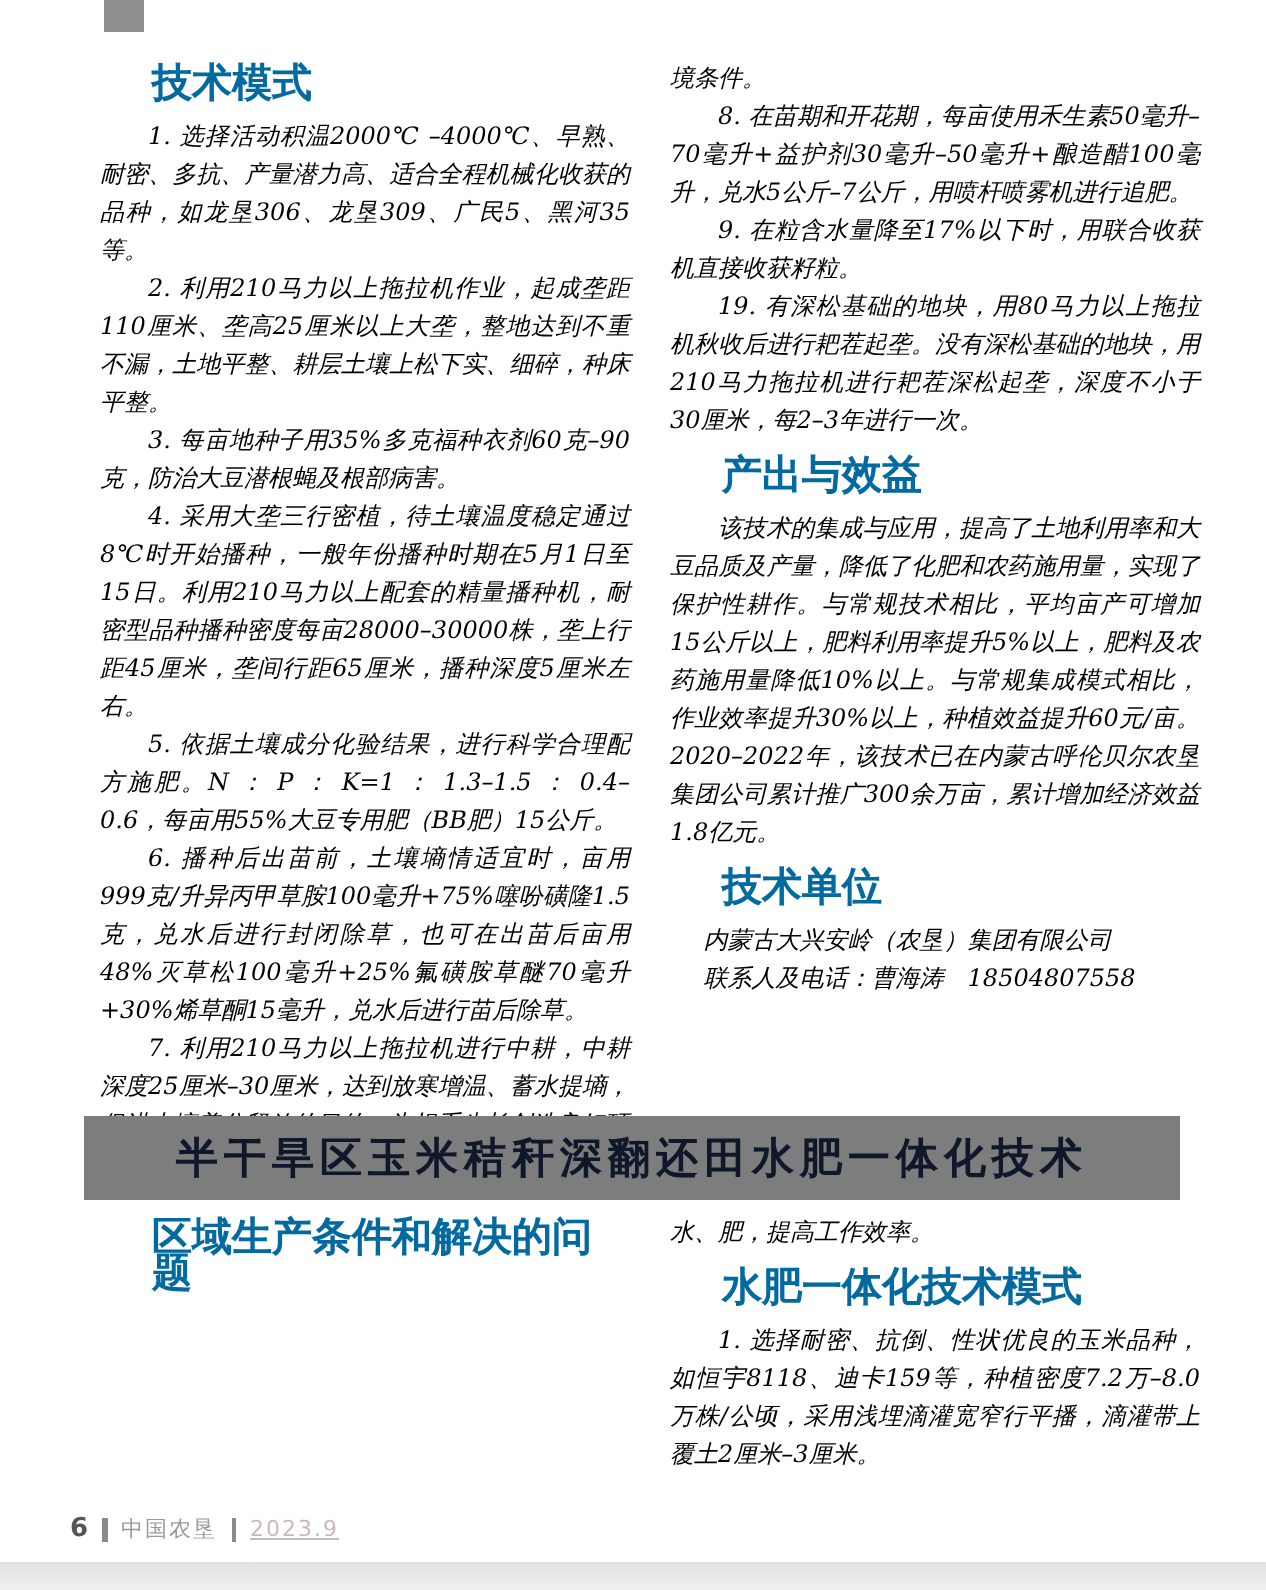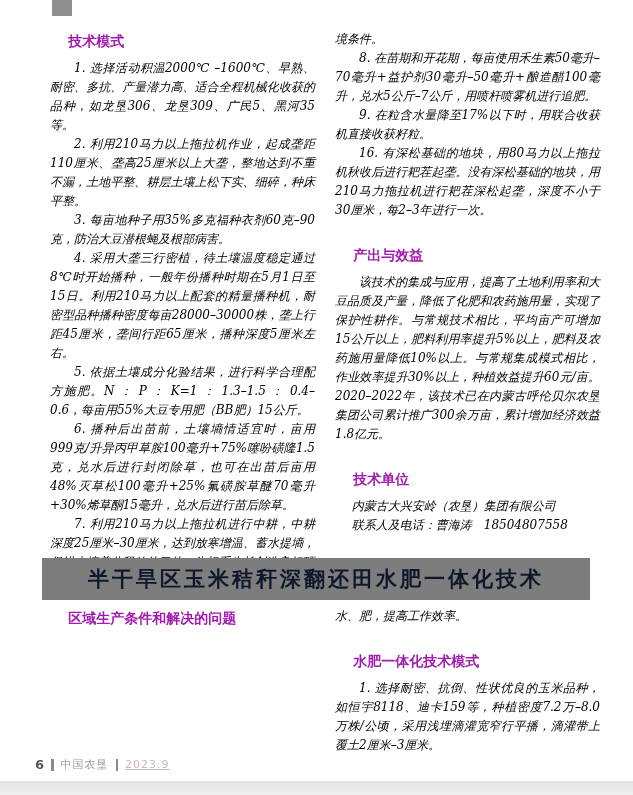--- a/index.html
+++ b/index.html
@@ -34,27 +34,27 @@
     font-size: 12px;
     line-height: 19px;
     text-align: justify;
     text-indent: 2em;
     color: #000000;
     font-style: italic;
   }
   .col p.cont { text-indent: 0; }
   .heading {
     font-family: "DejaVu Sans", sans-serif;
-    font-size: 14px;
+    font-size: 20px;
     font-weight: bold;
-    color: #a21caf;
+    color: #0369a1;
     margin: 2px 0 9px 1.3em;
     line-height: 18px;
   }
-  .heading.mt { margin-top: 26px; }
+  .heading.mt { margin-top: 8px; }
   .unit-line {
     text-indent: 0 !important;
     margin-left: 1.4em !important;
     text-align: left !important;
   }
   .banner {
     position: absolute;
     left: 42px; top: 558px;
     width: 548px; height: 42px;
     background: #7d7d7d;
@@ -93,33 +93,33 @@
 </head>
 <body>
 
 <div class="page">
 
   <div class="tab-square"></div>
 
   <div class="cols top-cols">
     <div class="col">
       <div class="heading">技术模式</div>
-      <p>1. 选择活动积温2000℃ –1600℃、早熟、耐密、多抗、产量潜力高、适合全程机械化收获的品种，如龙垦306、龙垦309、广民5、黑河35等。</p>
+      <p>1. 选择活动积温2000℃ –4000℃、早熟、耐密、多抗、产量潜力高、适合全程机械化收获的品种，如龙垦306、龙垦309、广民5、黑河35等。</p>
       <p>2. 利用210马力以上拖拉机作业，起成垄距110厘米、垄高25厘米以上大垄，整地达到不重不漏，土地平整、耕层土壤上松下实、细碎，种床平整。</p>
       <p>3. 每亩地种子用35%多克福种衣剂60克–90克，防治大豆潜根蝇及根部病害。</p>
       <p>4. 采用大垄三行密植，待土壤温度稳定通过8℃时开始播种，一般年份播种时期在5月1日至15日。利用210马力以上配套的精量播种机，耐密型品种播种密度每亩28000–30000株，垄上行距45厘米，垄间行距65厘米，播种深度5厘米左右。</p>
       <p>5. 依据土壤成分化验结果，进行科学合理配方施肥。N ： P ： K=1 ： 1.3–1.5 ： 0.4–0.6，每亩用55%大豆专用肥（BB肥）15公斤。</p>
       <p>6. 播种后出苗前，土壤墒情适宜时，亩用999克/升异丙甲草胺100毫升+75%噻吩磺隆1.5克，兑水后进行封闭除草，也可在出苗后亩用48%灭草松100毫升+25%氟磺胺草醚70毫升+30%烯草酮15毫升，兑水后进行苗后除草。</p>
       <p>7. 利用210马力以上拖拉机进行中耕，中耕深度25厘米–30厘米，达到放寒增温、蓄水提墒，促进土壤养分释放的目的，为根系生长创造良好环</p>
     </div>
     <div class="col">
       <p class="cont">境条件。</p>
       <p>8. 在苗期和开花期，每亩使用禾生素50毫升–70毫升+益护剂30毫升–50毫升+酿造醋100毫升，兑水5公斤–7公斤，用喷杆喷雾机进行追肥。</p>
       <p>9. 在粒含水量降至17%以下时，用联合收获机直接收获籽粒。</p>
-      <p>16. 有深松基础的地块，用80马力以上拖拉机秋收后进行耙茬起垄。没有深松基础的地块，用210马力拖拉机进行耙茬深松起垄，深度不小于30厘米，每2–3年进行一次。</p>
+      <p>19. 有深松基础的地块，用80马力以上拖拉机秋收后进行耙茬起垄。没有深松基础的地块，用210马力拖拉机进行耙茬深松起垄，深度不小于30厘米，每2–3年进行一次。</p>
       <div class="heading mt">产出与效益</div>
       <p>该技术的集成与应用，提高了土地利用率和大豆品质及产量，降低了化肥和农药施用量，实现了保护性耕作。与常规技术相比，平均亩产可增加15公斤以上，肥料利用率提升5%以上，肥料及农药施用量降低10%以上。与常规集成模式相比，作业效率提升30%以上，种植效益提升60元/亩。2020–2022年，该技术已在内蒙古呼伦贝尔农垦集团公司累计推广300余万亩，累计增加经济效益1.8亿元。</p>
       <div class="heading mt">技术单位</div>
       <p class="unit-line">内蒙古大兴安岭（农垦）集团有限公司</p>
       <p class="unit-line">联系人及电话：曹海涛　18504807558</p>
     </div>
   </div>
 
   <div class="banner">
     <span class="banner-title">半干旱区玉米秸秆深翻还田水肥一体化技术</span>

